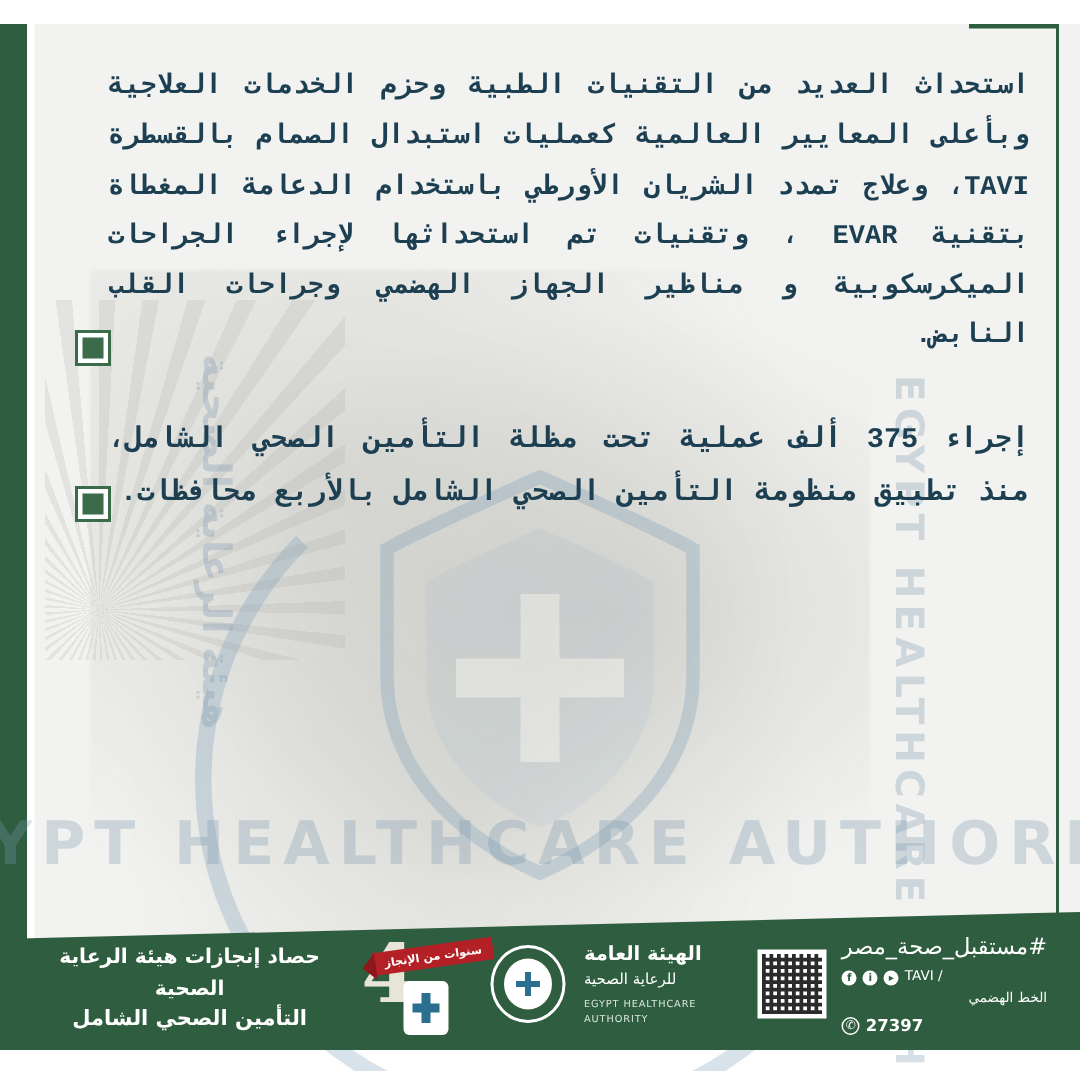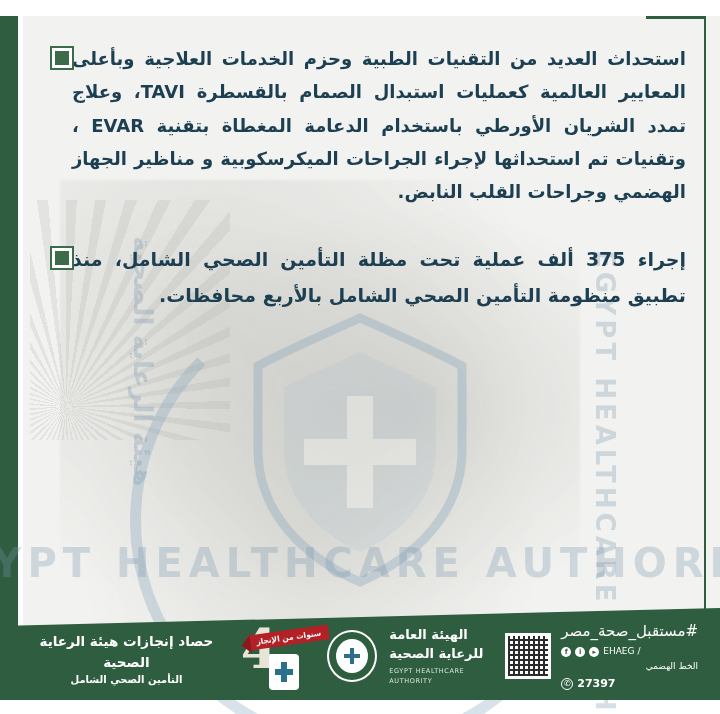--- a/index.html
+++ b/index.html
@@ -97,22 +97,23 @@
 
   
   .content {
     position: absolute;
     left: 38px; right: 34px; top: 42px;
   }
   .block {
     position: relative;
     display: flex;
     flex-direction: row-reverse;
-    align-items: flex-start;
+    align-items: flex-end;
     margin-bottom: 26px;
+    font-family: Liberation Mono, monospace;
   }
   .bullet {
     flex: 0 0 auto;
     width: 20px; height: 20px;
     margin-right: 0; margin-left: 14px;
     margin-top: 6px;
     background: #3c6b49;
     border: 3px solid #ffffff;
     outline: 2px solid #3c6b49;
   }
@@ -143,21 +144,21 @@
   .footer-inner {
     position: absolute; inset: 0;
     display: flex; flex-direction: row-reverse;
     align-items: center; justify-content: space-between;
     padding: 8px 22px 4px 18px;
     color: #ffffff;
   }
   .f-right { text-align: center; line-height: 1.5; padding-top: 6px; }
   .f-right .t1 { font-size: 13.5px; font-weight: 700; }
   .f-right .t2 { font-size: 11px; margin-top: 8px; }
-  .f-right .t3 { font-size: 10px; font-weight: 700; }
+  .f-right .t3 { font-size: 14px; font-weight: 700; }
 
   .f-badge { position: relative; width: 96px; height: 72px; }
   .badge-4 {
     position: absolute; left: 6px; top: 2px;
     font-size: 54px; font-weight: 800; color: #e8e4d8;
     font-family: "DejaVu Serif", "Liberation Serif", serif;
     line-height: 1;
   }
   .badge-ribbon {
     position: absolute; right: -2px; top: 10px;
@@ -201,21 +202,21 @@
     width: 16px; height: 16px;
   }
   .eha-logo .cross::before {
     content:""; position:absolute; left:6px; top:0; width:4px; height:16px; background:#2a6f8e;
   }
   .eha-logo .cross::after {
     content:""; position:absolute; left:0; top:6px; width:16px; height:4px; background:#2a6f8e;
   }
   .eha-text { text-align: left; line-height: 1.45; }
   .eha-text .l1 { font-size: 13px; font-weight: 800; }
-  .eha-text .l2 { font-size: 13px; font-weight: 700; }
+  .eha-text .l2 { font-size: 10px; font-weight: 400; }
   .eha-text .l3 { font-size: 6.5px; letter-spacing: .6px; margin-top: 4px; color:#d9e6dc; }
 
   .f-left { display: flex; flex-direction: row-reverse; align-items: center; gap: 10px; }
   .qr {
     width: 46px; height: 46px; background: #ffffff; padding: 3px;
   }
   .qr-grid {
     width: 100%; height: 100%;
     background-image:
       linear-gradient(90deg, #1a1a1a 50%, transparent 50%),
@@ -305,21 +306,21 @@
       <div class="f-left">
         <div class="qr">
             <div class="qr-grid"></div>
           </div>
         <div class="f-left-txt">
           <div class="hash">#مستقبل_صحة_مصر</div>
           <div class="soc">
             <span class="dot-ic">f</span>
             <span class="dot-ic">i</span>
             <span class="dot-ic">▸</span>
-            <span>/ EHAEG</span>
+            <span>/ TAVI</span>
           </div>
           <div class="hot">الخط الهضمي</div>
           <div class="num">
             <span class="phone-ic">✆</span>
             <span>27397</span>
           </div>
         </div>
       </div>
 
     </div>

